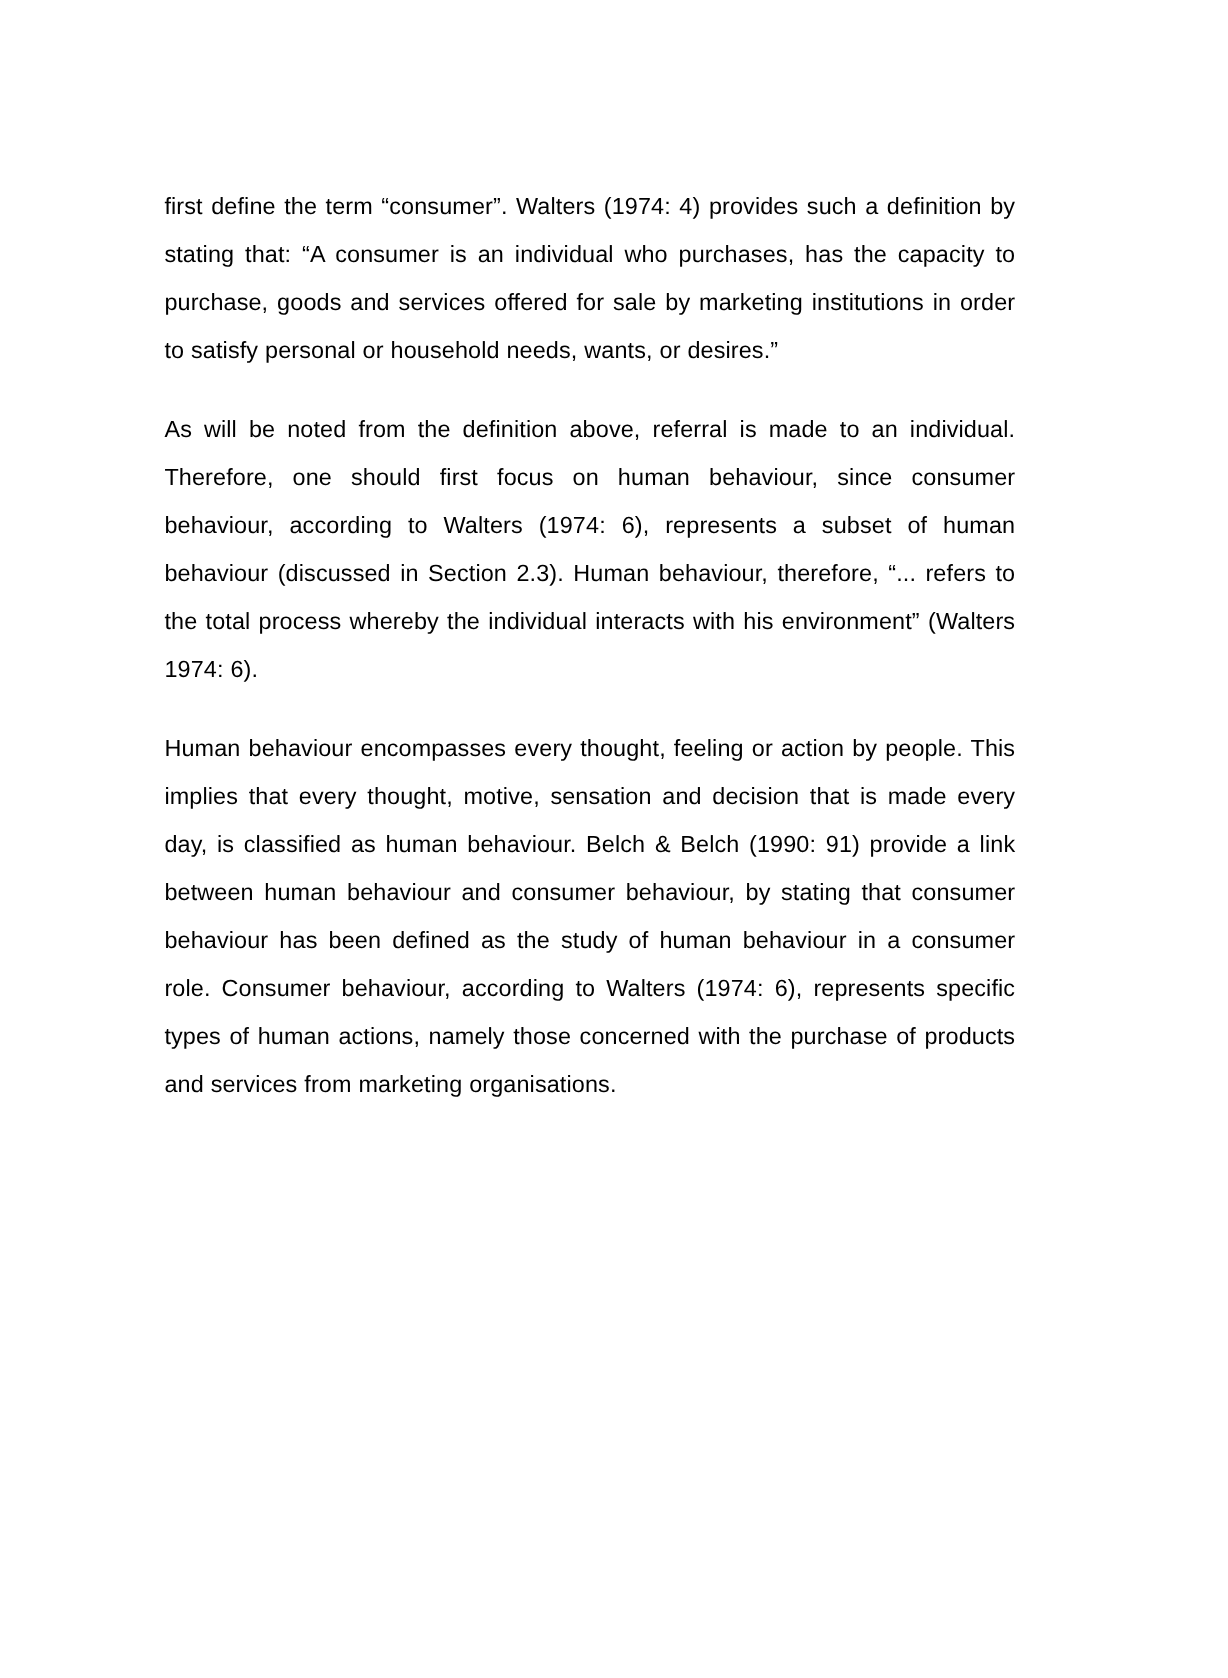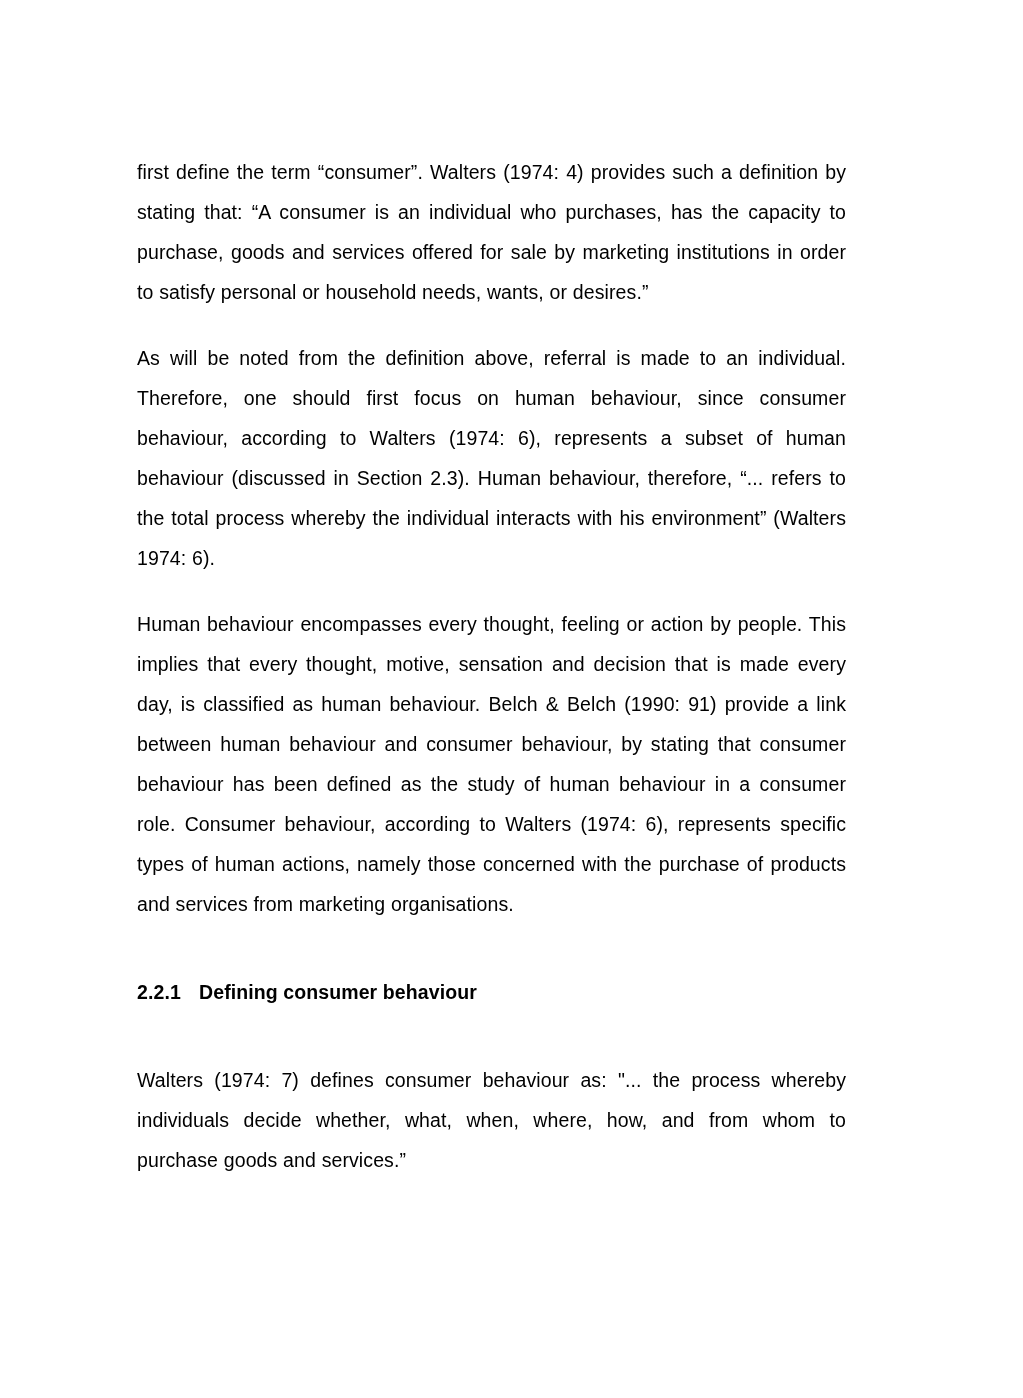--- a/index.html
+++ b/index.html
@@ -61,22 +61,18 @@
 
     <p class="para">first define the term “consumer”.  Walters (1974: 4) provides such a definition by stating that:  “A consumer is an individual who purchases, has the capacity to purchase, goods and services offered for sale by marketing institutions in order to satisfy personal or household needs, wants, or desires.”</p>
 
     <p class="para">As will be noted from the definition above, referral is made to an individual. Therefore, one should first focus on human behaviour, since consumer behaviour, according to Walters (1974: 6), represents a subset of human behaviour (discussed in Section 2.3).  Human behaviour, therefore, “... refers to the total process whereby the individual interacts with his environment” (Walters 1974: 6).</p>
 
     <p class="para">Human behaviour encompasses every thought, feeling or action by people.  This implies that every thought, motive, sensation and decision that is made every day, is classified as human behaviour.  Belch &amp; Belch (1990: 91) provide a link between human behaviour and consumer behaviour, by stating that consumer behaviour has been defined as the study of human behaviour in a consumer role. Consumer behaviour, according to Walters (1974: 6), represents specific types of human actions, namely those concerned with the purchase of products and services from marketing organisations.</p>
 
 
     <div class="spacer-before-heading"></div>
 
-    <h3 class="heading">
-      <span class="num">2.2.1</span><span>Defining consumer behaviour</span>
-    </h3>
 
     <div class="spacer-after-heading"></div>
 
-    <p class="para">Walters (1974: 7) defines consumer behaviour as: "... the process whereby individuals decide whether, what, when, where, how, and from whom to purchase goods and services.”</p>
 
   </div>
 </div>
 
 </body></html>

